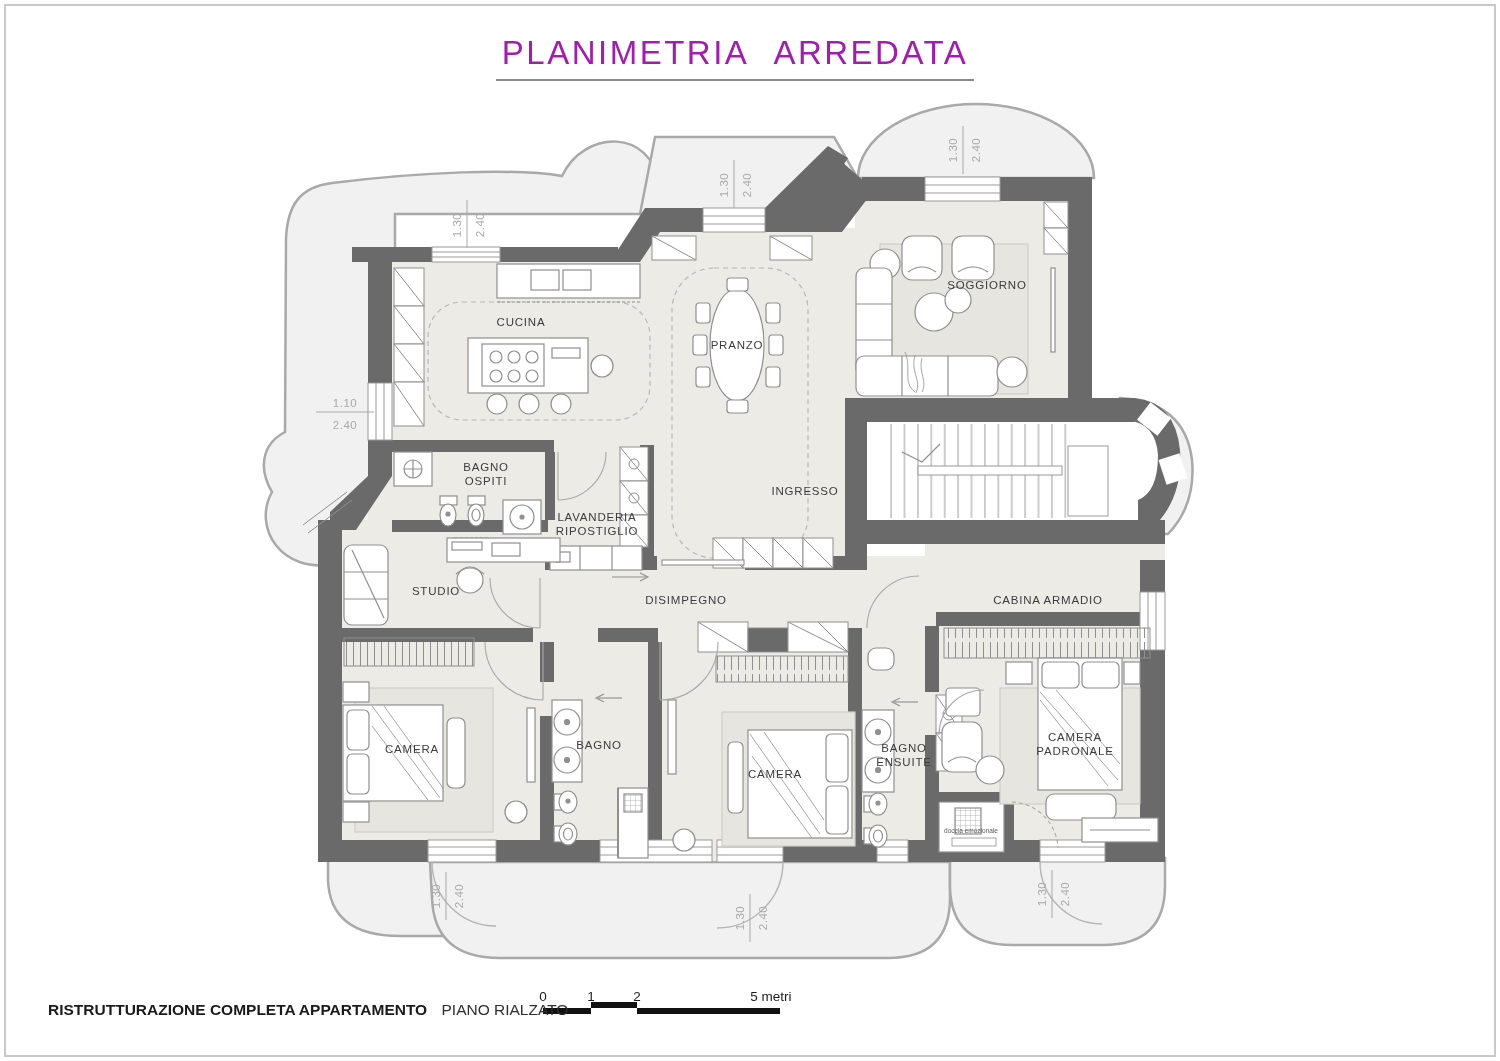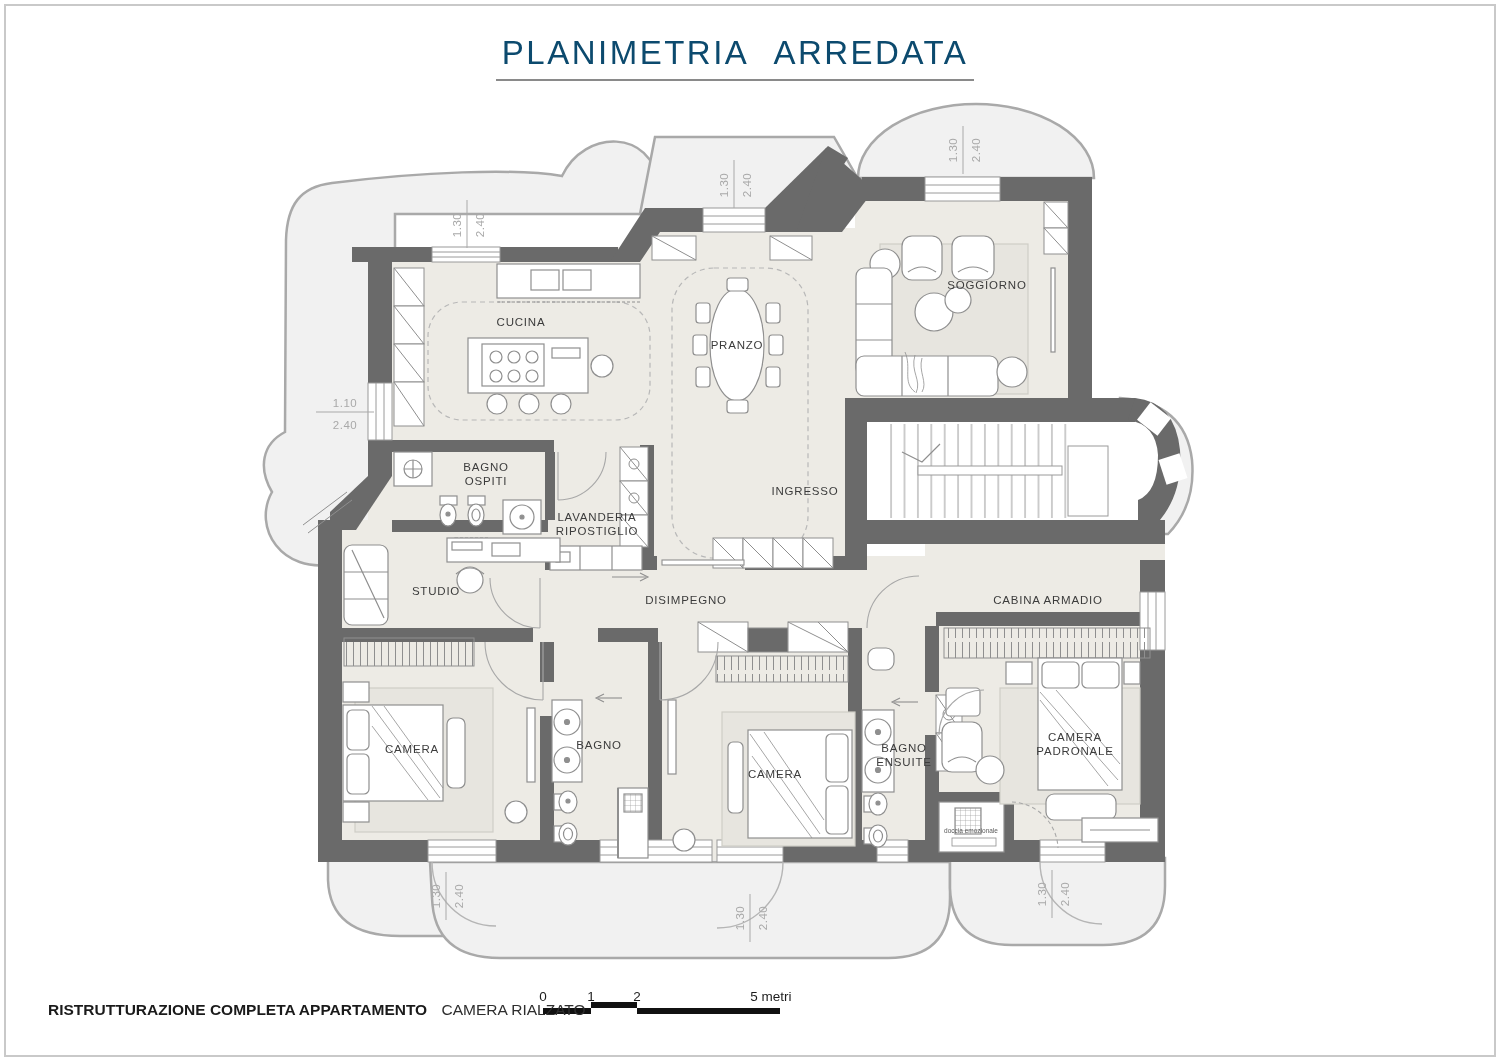--- a/index.html
+++ b/index.html
@@ -1,19 +1,19 @@
 <!DOCTYPE html>
 <html><head>
 <meta charset="utf-8">
 <style>
   html,body{margin:0;padding:0;background:#fff;}
   .page{position:relative;width:1500px;height:1061px;background:#fff;overflow:hidden;
         font-family:"Liberation Sans", sans-serif;}
   .title-wrap{position:absolute;top:34px;left:0;right:0;text-align:center;transform:translateX(-15px);}
-  .title{display:inline-block;font-size:33px;letter-spacing:2.5px;word-spacing:16px;color:#0c4a6e;
+  .title{display:inline-block;font-size:33px;letter-spacing:2.5px;word-spacing:16px;color:#a21caf;
          padding:0 6px 7px 6px;border-bottom:2px solid #8a8a8a;}
   .footer{position:absolute;left:40px;top:1001px;font-size:15.5px;color:#1a1a1a;white-space:nowrap;}
   .footer .b{font-weight:bold;margin-left:8px;}
   .footer .r{font-weight:normal;color:#2e2e2e;margin-left:10px;}
   svg text{font-family:"Liberation Sans", sans-serif;}
   .roomlbl{fill:#3c3c3c;font-size:11.5px;letter-spacing:0.8px;}
   .smalllbl{fill:#5a5a5a;font-size:6.5px;}
   .dimlbl{fill:#a9a9a9;font-size:11.5px;letter-spacing:0.5px;}
   .scalenum{fill:#1c1c1c;font-size:13.5px;}
 </style>
@@ -498,16 +498,16 @@
       <text class="scalenum" x="637" y="1001" text-anchor="middle">2</text>
       <text class="scalenum" x="771" y="1001" text-anchor="middle">5 metri</text>
       <rect x="543" y="1008" width="48" height="6" fill="#111111"></rect>
       <rect x="591" y="1002" width="46" height="6" fill="#111111"></rect>
       <rect x="637" y="1008" width="143" height="6" fill="#111111"></rect>
     </g>
   </svg>
 
   <div class="footer">
     <span class="b">RISTRUTTURAZIONE COMPLETA APPARTAMENTO</span>
-    <span class="r">CAMERA RIALZATO</span>
+    <span class="r">PIANO RIALZATO</span>
   </div>
 
 </div>
 
 </body></html>

